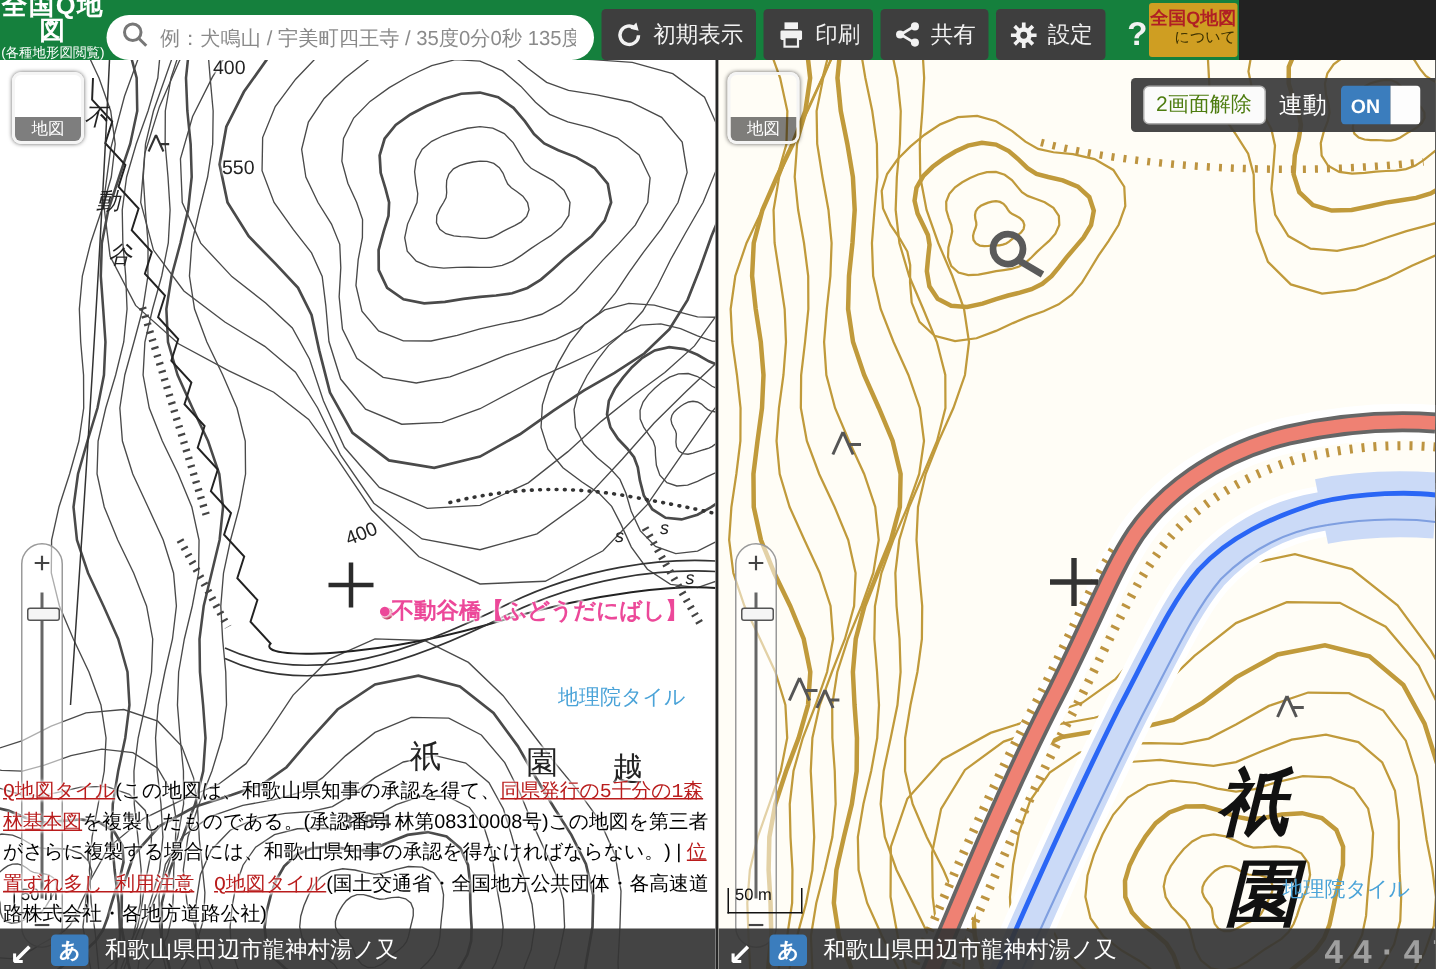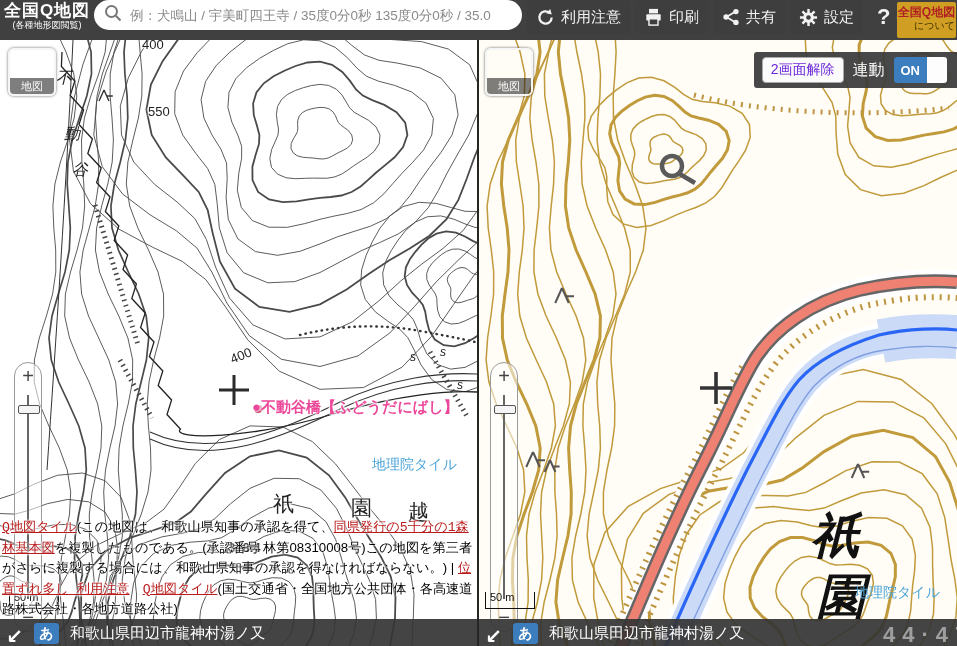--- a/index.html
+++ b/index.html
@@ -1,20 +1,20 @@
 <!DOCTYPE html>
 <html><head>
 <meta charset="utf-8">
 <style>
   html,body{margin:0;padding:0;background:#222;}
   body{width:957px;height:646px;position:relative;overflow:hidden;
        font-family:"Liberation Sans","DejaVu Sans",sans-serif;}
   
-  .topbar{position:absolute;left:0;top:0;width:957px;height:40px;background:#404040;
-          display:flex;align-items:flex-start;z-index:50;}
+  .topbar{position:absolute;left:0;top:0;width:826px;height:40px;background:#15803d;
+          display:flex;align-items:flex-end;z-index:50;}
   .logo{width:94px;text-align:center;color:#fff;line-height:1;padding-top:2px;}
   .logo .t1{font-size:17px;font-weight:bold;letter-spacing:1px;}
   .logo .t2{font-size:9px;margin-top:2px;}
   .searchpill{height:30px;width:428px;background:#fff;border-radius:16px;display:flex;
               align-items:center;padding:0 10px;gap:6px;box-sizing:border-box;}
   .searchpill input{border:none;outline:none;flex:1;font-size:13.5px;color:#333;
                     font-family:inherit;background:transparent;}
   .searchpill input::placeholder{color:#8a8a8a;}
   .tbtn{height:34px;margin-left:5px;padding:0 9px;background:#3e3e3e;border-radius:3px;
         display:flex;align-items:center;gap:6px;color:#f2f2f2;font-size:15px;cursor:pointer;
@@ -53,21 +53,21 @@
   .zhandle{position:absolute;left:3px;top:42px;width:20px;height:7px;background:#f5f5f5;
            border:1px solid #555;border-radius:2px;cursor:pointer;}
   
   .scale{position:absolute;width:48px;height:16px;border-left:1px solid #111;
          border-right:1px solid #111;border-bottom:1px solid #111;z-index:4;}
   .scale span{position:absolute;left:4px;top:-1px;font-size:11px;color:#111;}
   
   .rtools{position:absolute;right:0;top:12px;height:36px;background:rgba(58,58,58,.93);
           display:flex;align-items:center;padding:0 10px 0 8px;gap:9px;z-index:9;
           border-radius:3px 0 0 3px;}
-  .splitbtn{background:#fbfbfb;border:1px solid #aaa;border-radius:4px;color:#6d28d9;
+  .splitbtn{background:#fbfbfb;border:1px solid #aaa;border-radius:4px;color:#4d7c0f;
             font-size:14px;padding:3px 8px;cursor:pointer;}
   .synclbl{color:#fff;font-size:16px;}
   .toggle{display:flex;border-radius:3px;overflow:hidden;cursor:pointer;height:26px;}
   .toggle .on{background:#3b7dbd;color:#fff;font-size:13px;font-weight:bold;
               display:flex;align-items:center;padding:0 7px;}
   .toggle .knob{background:#fdfdfd;width:20px;}
   
   .license{position:absolute;left:2px;top:477px;width:473px;font-size:13.2px;
            line-height:19.5px;color:#000;z-index:6;}
   .license .seg{text-shadow:0 0 2px #fff,0 0 2px #fff,0 0 3px #fff;}
@@ -103,21 +103,21 @@
     </span>
     <input placeholder="例：犬鳴山 / 宇美町四王寺 / 35度0分0秒 135度0分0秒 / 35.0" style="">
   </div>
   <div class="tbtn">
     <span>
       <svg width="19" height="19" viewBox="0 0 20 20">
           <path d="M16.5 10a6.5 6.5 0 1 1 -2.2-4.9" fill="none" stroke="#f2f2f2" stroke-width="2.4"></path>
           <polygon points="15,1 16.6,6.8 10.8,5.4" fill="#f2f2f2"></polygon>
         </svg>
     </span>
-    <span>利用注意</span>
+    <span>初期表示</span>
   </div>
   <div class="tbtn">
     <span>
       <svg width="19" height="18" viewBox="0 0 20 20">
           <rect x="5" y="1" width="10" height="5" fill="#f2f2f2"></rect>
           <rect x="2" y="7" width="16" height="7" rx="1" fill="#f2f2f2"></rect>
           <rect x="5" y="12" width="10" height="7" fill="#3e3e3e" stroke="#f2f2f2" stroke-width="1.6"></rect>
         </svg>
     </span>
     <span>印刷</span>

